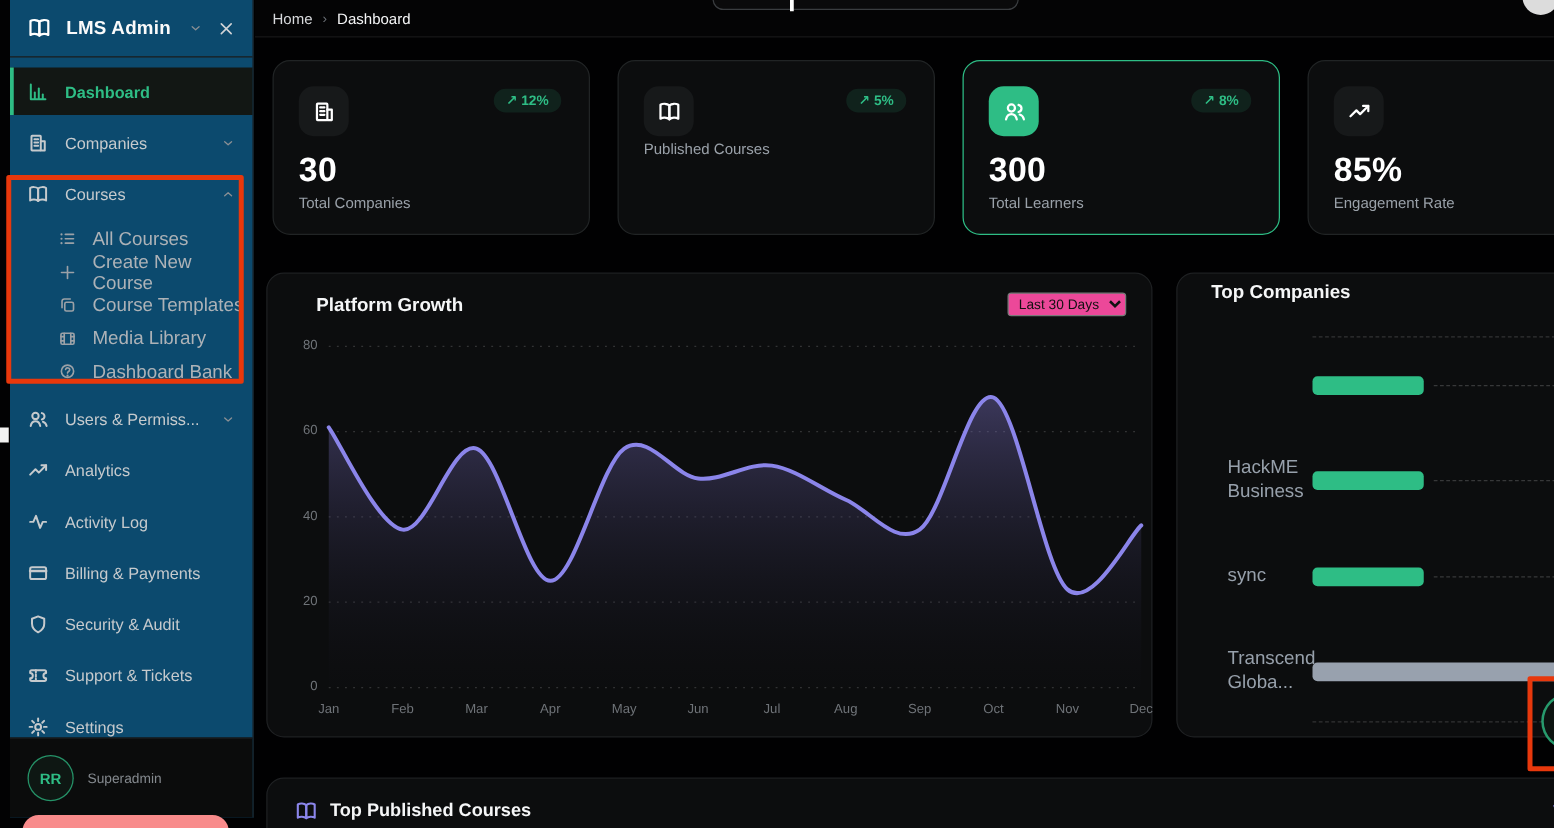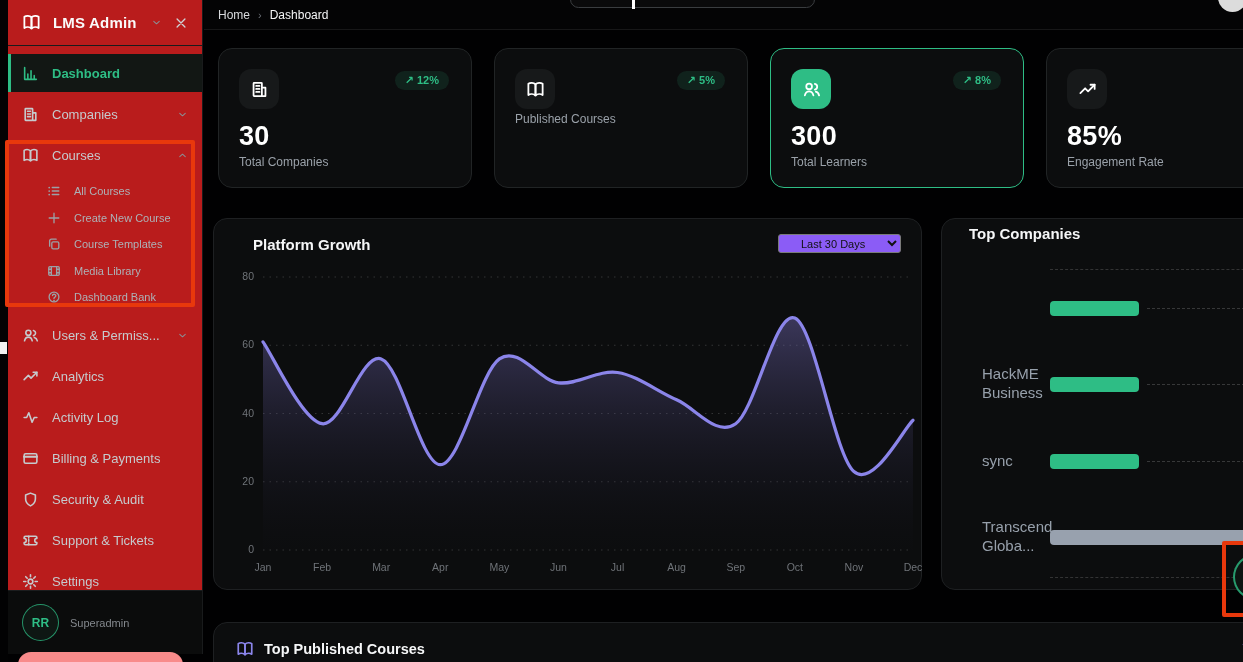--- a/index.html
+++ b/index.html
@@ -7,36 +7,36 @@
     font-family:"Liberation Sans","DejaVu Sans",sans-serif; color:#e5e7eb; }
   .icon { display:inline-flex; align-items:center; justify-content:center; flex:none; }
   .icon svg { width:100%; height:100%; display:block; }
 
   
   .edge-strip { position:absolute; left:0; top:0; width:8px; height:662px; background:#020203; }
   .cursor-artifact { position:absolute; left:0; top:342px; width:7px; height:12px; background:#f2f2f2; z-index:60; }
 
   
   .sidebar { position:absolute; left:8px; top:0; width:195px; height:654px;
-    background:#b91c1c; border-right:1px solid #191b1c; z-index:5; }
+    background:#0c4a6e; border-right:1px solid #191b1c; z-index:5; }
   .sb-header { height:46px; display:flex; align-items:center; gap:12px; padding:0 14px;
     border-bottom:1px solid #1a1c1d; }
   .sb-header .logo-icon { width:19px; height:19px; color:#fff; }
   .sb-title { font-size:15px; font-weight:700; color:#fafafa; letter-spacing:.2px; }
   .sb-header .chev { width:11px; height:11px; color:#8a8f94; margin-left:2px; }
   .sb-header .close { width:14px; height:14px; color:#cfd2d5; margin-left:auto; }
   .nav { margin-top:8px; }
   .nav-item { height:38px; margin:3px 0; padding:0 14px 0 11px; display:flex; align-items:center;
     gap:13px; font-size:13px; color:#c6cacd; border-left:3px solid transparent; cursor:default; }
   .nav-item .icon { width:17px; height:17px; }
   .nav-item.active { background:#121714; border-left-color:#2EBD85; color:#2EBD85; font-weight:700; }
   .nav-item .chev { width:11px; height:11px; color:#8a8f94; margin-left:auto; }
   .subnav { padding:1px 0 3px; }
   .subnav-item { height:26.5px; padding-left:39px; display:flex; align-items:center; gap:13px;
-    font-size:11px; color:#adb2b7; }
+    font-size:15px; color:#adb2b7; }
   .subnav-item .icon { width:14px; height:14px; color:#9ba1a7; }
   .sb-profile { position:absolute; left:0; right:0; bottom:0; height:64px; border-top:1px solid #1b1d1e;
     display:flex; align-items:center; gap:11px; padding:0 14px; background:#0b0c0c; }
   .avatar { width:37px; height:37px; border-radius:50%; border:1.5px solid rgba(46,189,133,.75);
     background:#0e1713; color:#2EBD85; font-size:12px; font-weight:700;
     display:flex; align-items:center; justify-content:center; }
   .sb-user-name { font-size:13px; font-weight:700; color:#f3f4f5; line-height:1.25; }
   .sb-user-role { font-size:11px; color:#84898e; }
   .logout-button { position:absolute; left:10px; top:652px; width:165px; height:28px;
     border-radius:13px; background:#F88B8B; border:none; z-index:6; }
@@ -69,22 +69,22 @@
   .stat-badge.down { background:rgba(239,68,68,.14); color:#ef4444; }
   .stat-value { margin-top:12px; font-size:27px; font-weight:700; color:#fff; letter-spacing:.3px; }
   .stat-label { margin-top:3px; font-size:12px; color:#9aa1a9; }
 
   
   .panel { position:absolute; background:#0c0d0e; border:1px solid #1e2022; border-radius:14px; }
   .growth-panel { left:213px; top:218px; width:709px; height:372px; }
   .panel-title { position:absolute; font-size:15px; font-weight:700; color:#f5f6f7; }
   .growth-panel .panel-title { left:39px; top:17px; }
   .range-select { position:absolute; right:20px; top:15px; font-size:11px;
-    font-family:"Liberation Sans",sans-serif; background:#8b5cf6; color:#111; border:1px solid #7a7a7a;
-    border-radius:3px; padding:1px 18px; height:19px; }
+    font-family:"Liberation Sans",sans-serif; background:#ec4899; color:#111; border:1px solid #7a7a7a;
+    border-radius:3px; padding:1px 4px; height:19px; }
 
   .plot { position:absolute; left:49px; top:58px; width:650px; height:273px; }
   .plot svg { overflow:visible; }
   .y-label { position:absolute; left:8px; width:32px; text-align:right; font-size:10.5px; color:#6f7378; }
   .x-labels { position:absolute; left:49px; top:342px; width:650px; height:14px; }
   .x-label { position:absolute; transform:translateX(-50%); font-size:10.5px; color:#6f7378; top:0; }
 
   .companies-panel { left:941px; top:218px; width:370px; height:372px; }
   .companies-panel .panel-title { left:27px; top:6px; }
   .tc-grid { position:absolute; left:108px; right:10px; border-top:1px dashed rgba(255,255,255,.16); }

